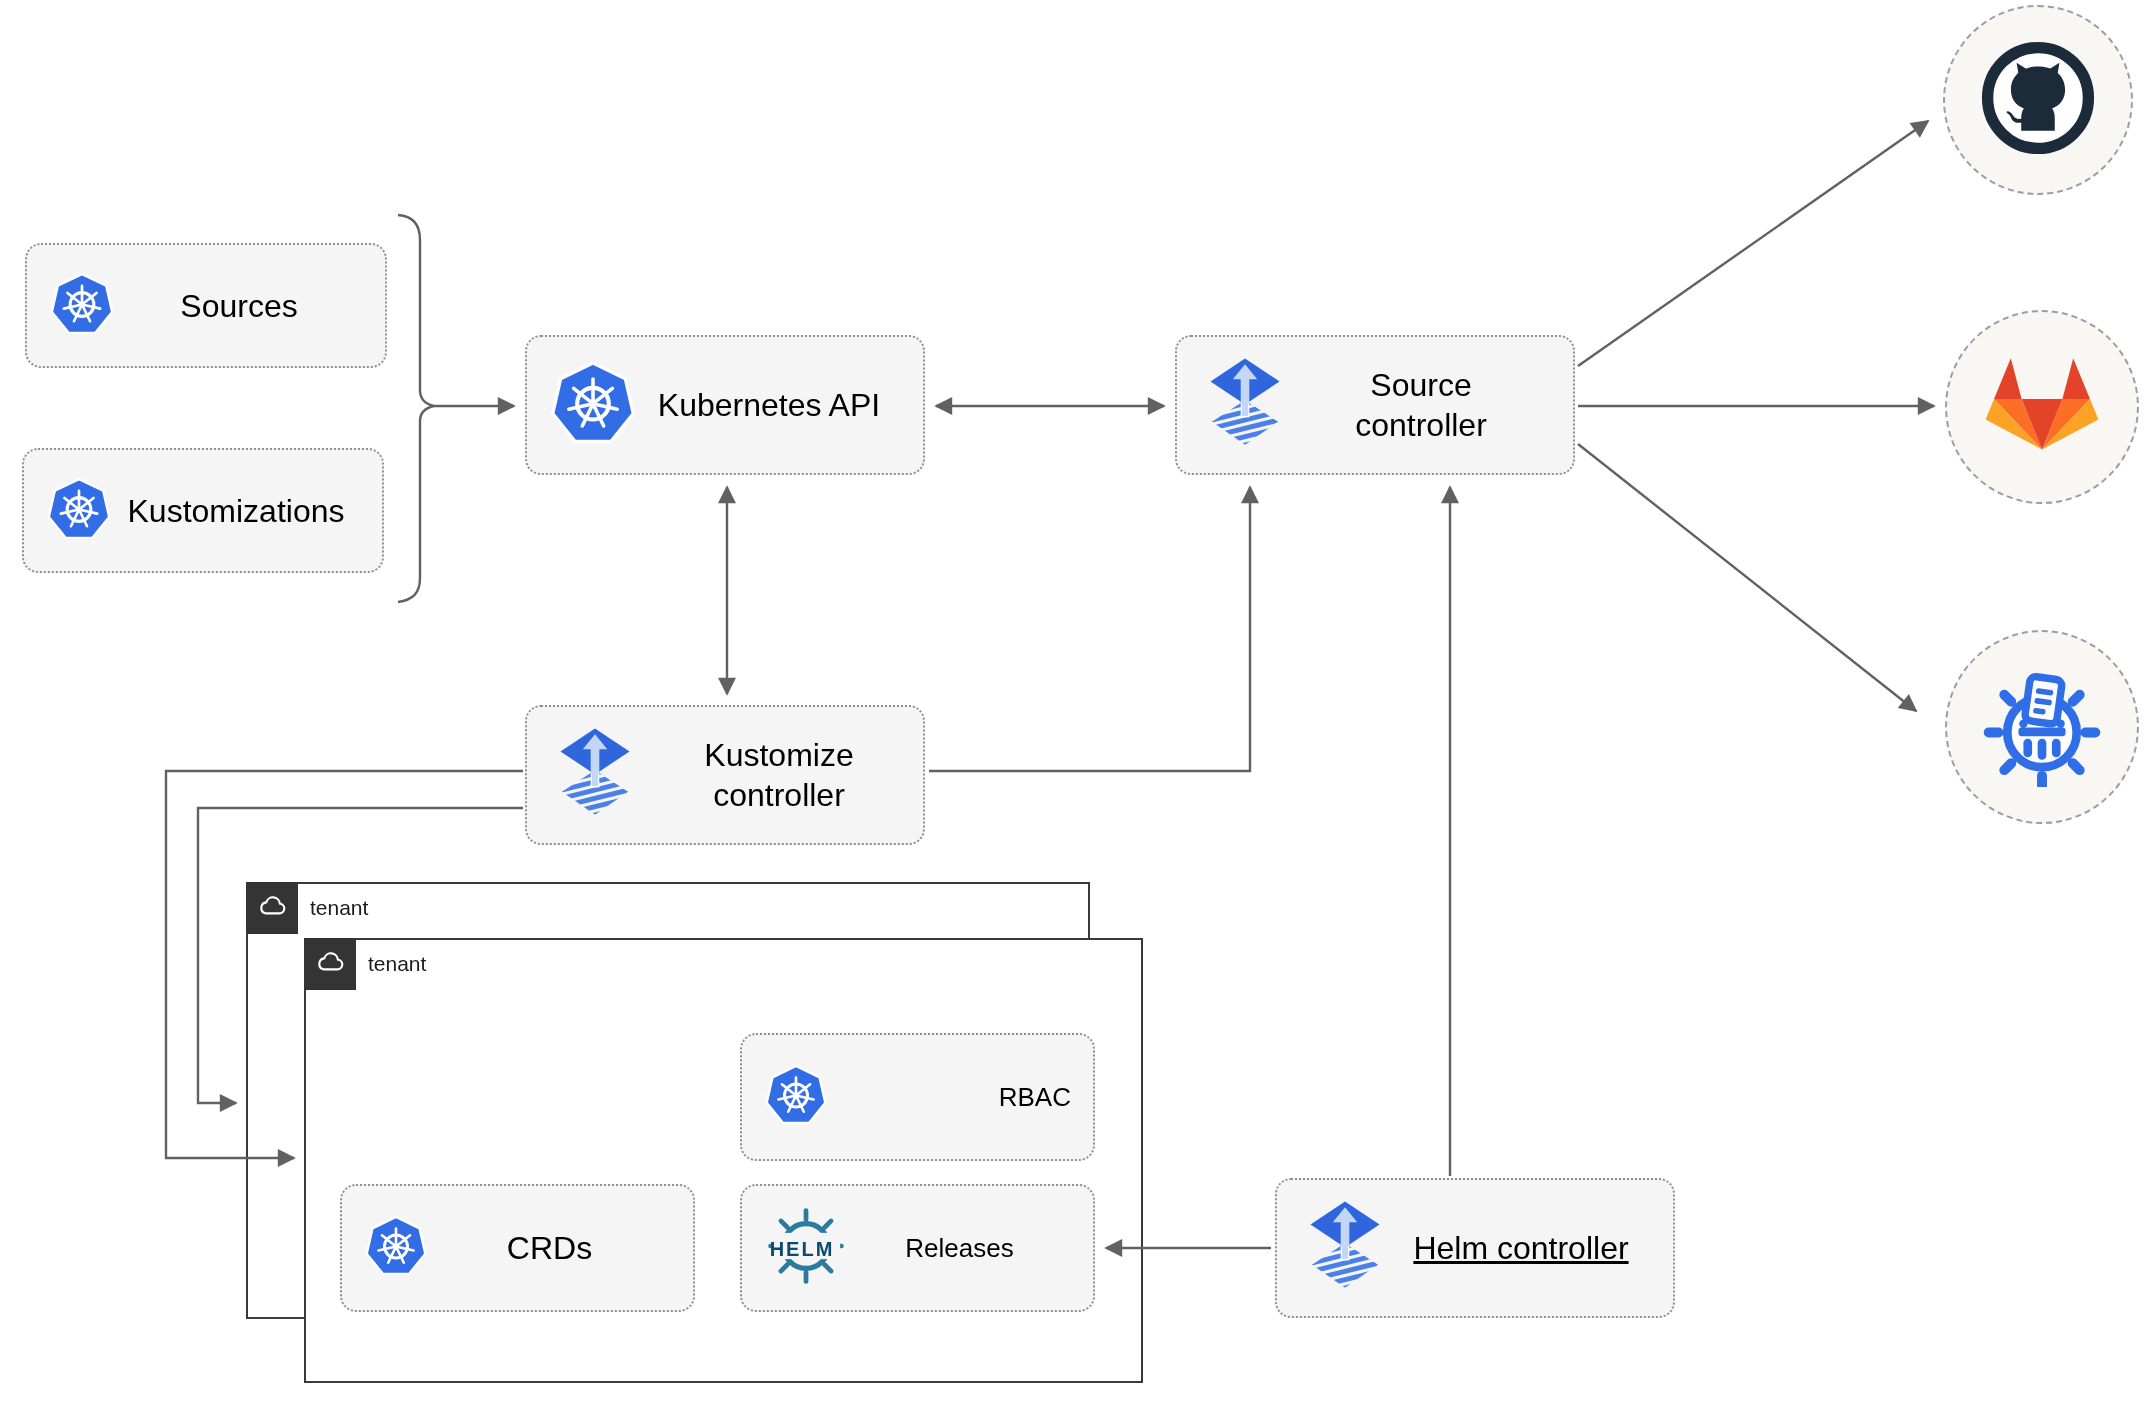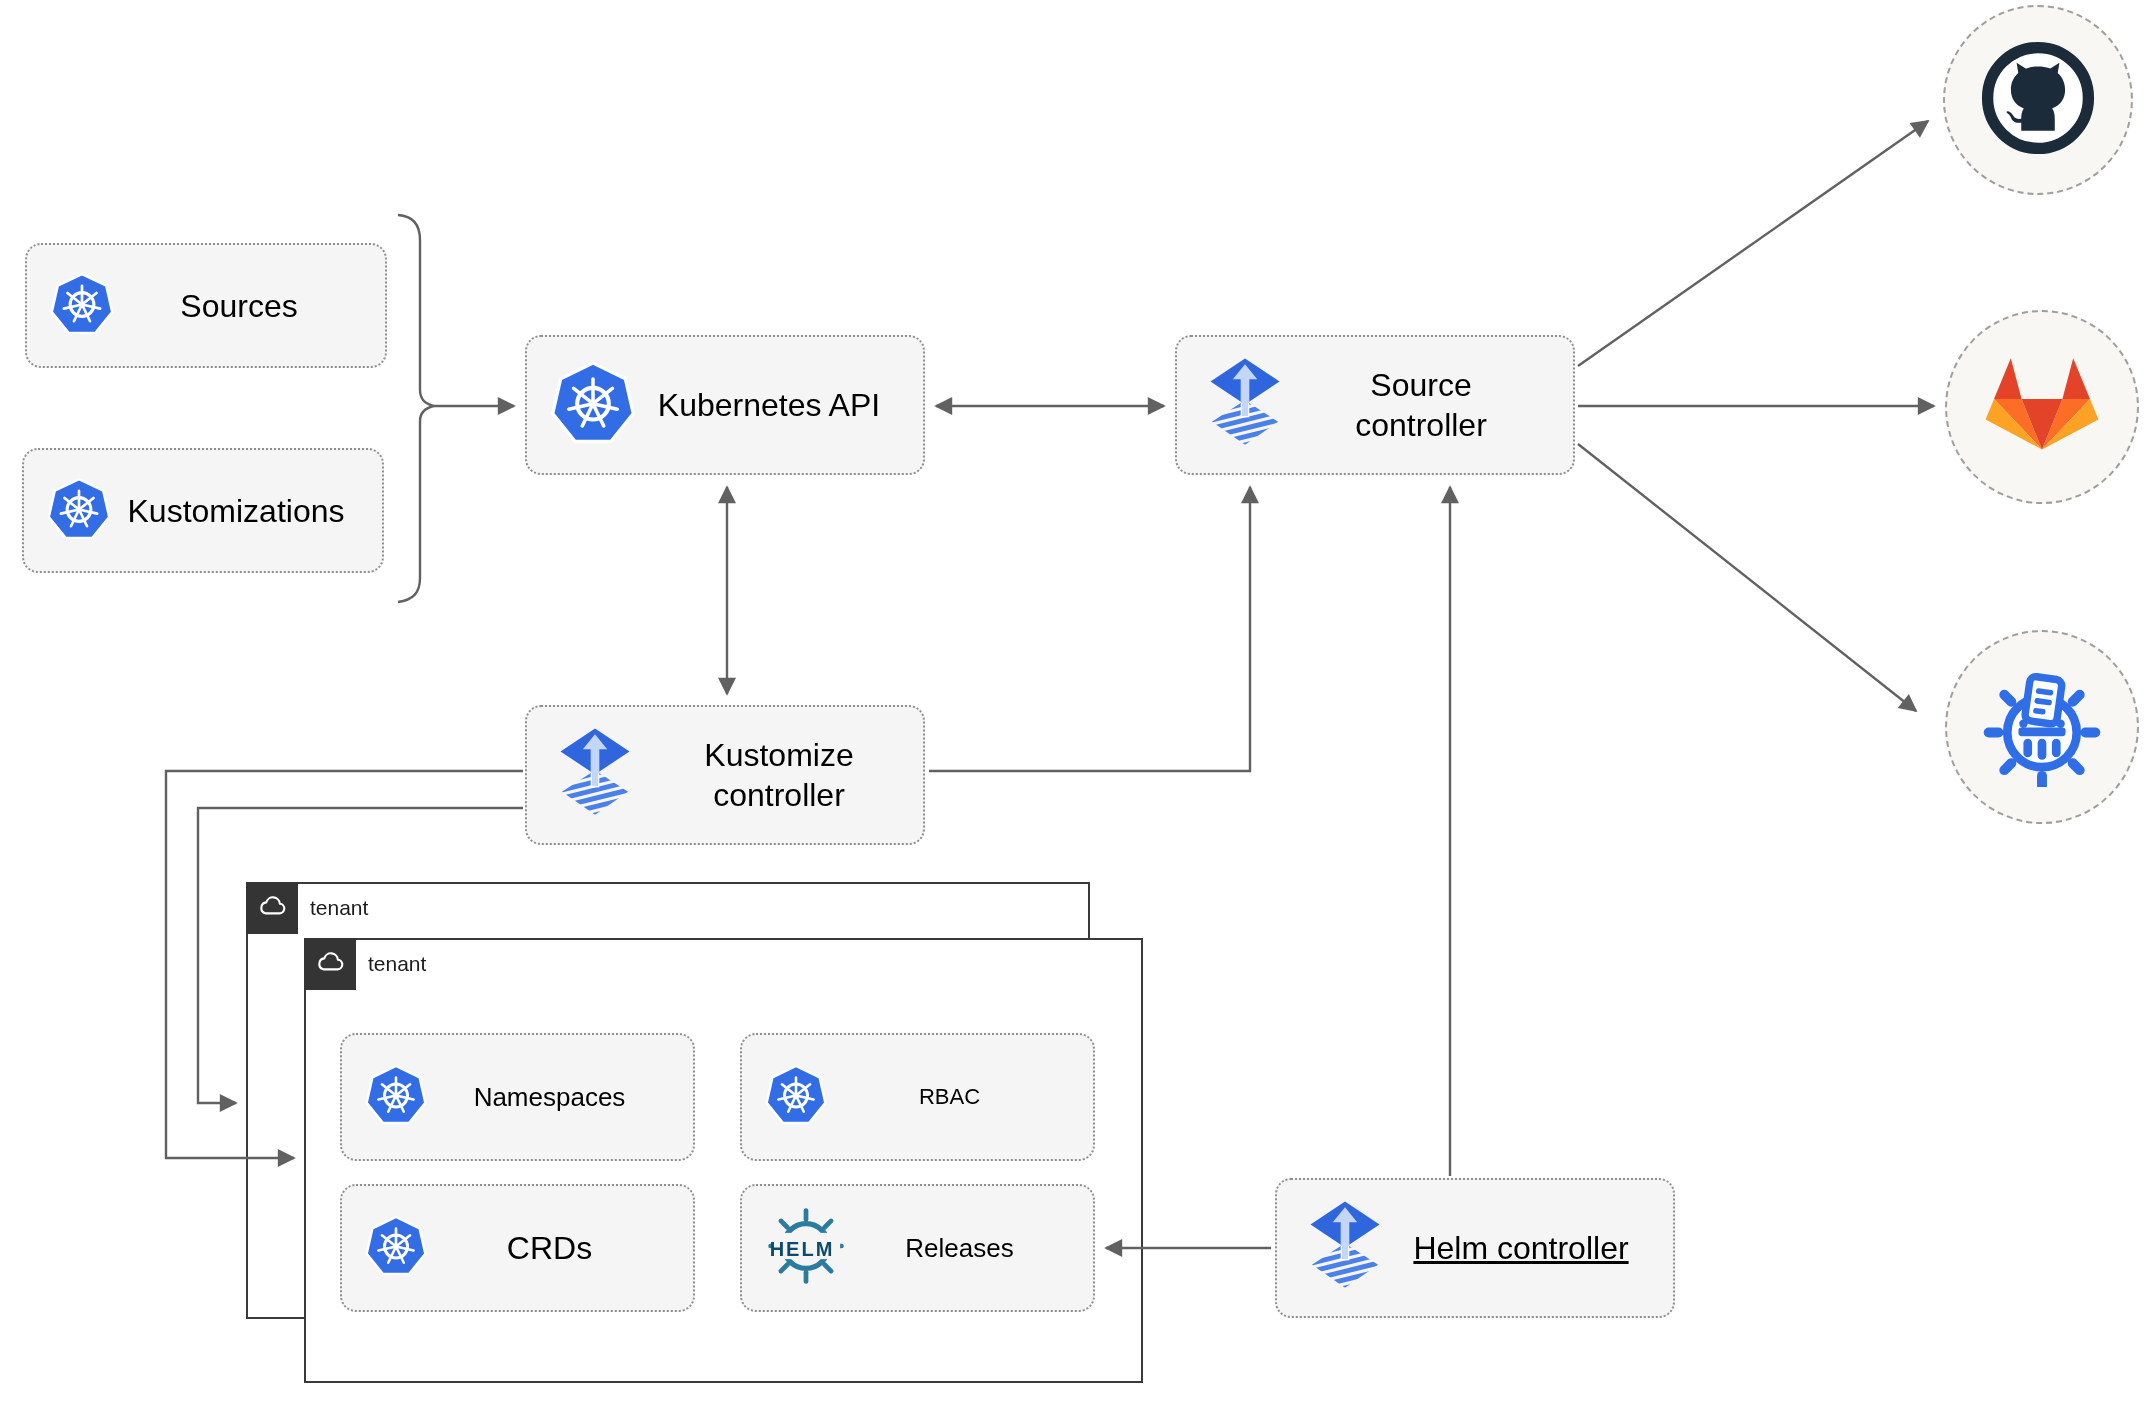--- a/index.html
+++ b/index.html
@@ -203,34 +203,27 @@
   </div>
 
   <div class="node" style="left:1275px;top:1178px;width:400px;height:140px;">
     <span class="icon">
       <svg width="92" height="92">
           <use href="#flux-icon"></use>
         </svg></span>
     <span class="label" style="max-width:220px;margin:12px auto;text-decoration:underline;">Helm controller</span>
   </div>
 
-  <div class="node" style="left:340px;top:1033px;width:355px;height:128px;">
+
+  <div class="node" style="left:740px;top:1033px;width:355px;height:128px;">
     <span class="icon">
       <svg width="64" height="64">
           <use href="#k8s-icon"></use>
         </svg></span>
-    <span class="label" style="font-size:26px;">Namespaces</span>
-  </div>
-
-  <div class="node" style="left:740px;top:1033px;width:355px;height:128px;">
-    <span class="icon">
-      <svg width="64" height="64">
-          <use href="#k8s-icon"></use>
-        </svg></span>
-    <span class="label" style="font-size:22px;">RBAC</span>
+    <span class="label" style="font-size:26px;text-align:right;">RBAC</span>
   </div>
 
   <div class="node" style="left:340px;top:1184px;width:355px;height:128px;">
     <span class="icon">
       <svg width="64" height="64">
           <use href="#k8s-icon"></use>
         </svg></span>
     <span class="label" style="font-size:32px;">CRDs</span>
   </div>
 

